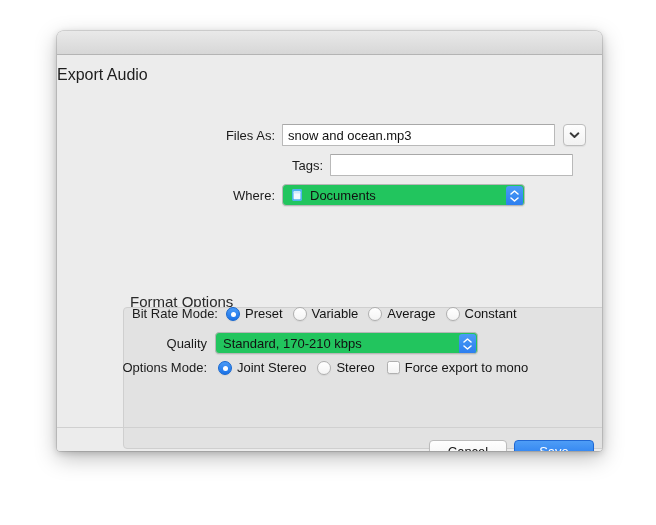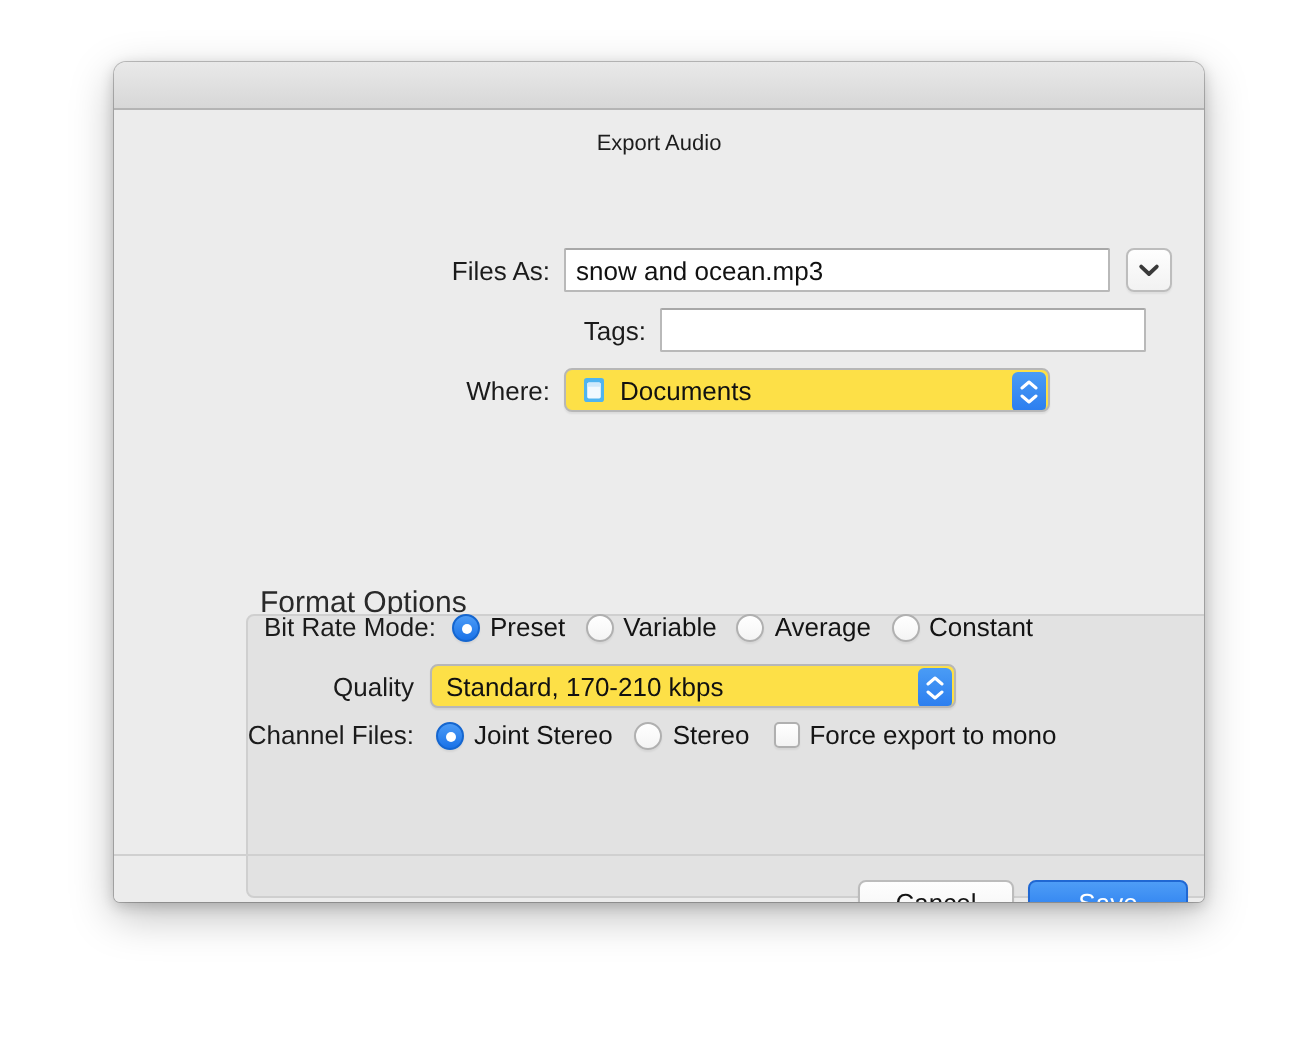--- a/index.html
+++ b/index.html
@@ -43,22 +43,21 @@
     height: 396px;
     background: #ececec;
   }
 
   
   .sheet-title {
     position: absolute;
     top: 11px;
     left: 0;
     width: 100%;
-    text-align: center;
-    font-size: 11px;
+    font-size: 16px;
     color: #1d1d1d;
   }
 
   
   .row { position: absolute; display: flex; align-items: center; }
   .lbl {
     font-size: 13px;
     color: #1b1b1b;
     text-align: right;
     white-space: nowrap;
@@ -94,21 +93,21 @@
     display: flex;
     align-items: center;
     justify-content: center;
   }
   .expand-btn svg { display:block; }
 
   
   .popup {
     box-sizing: border-box;
     height: 22px;
-    background: #fde047;
+    background: #22c55e;
     border: 1px solid #b7b7b7;
     border-radius: 4px;
     display: flex;
     align-items: center;
     position: relative;
     box-shadow: 0 1px 1px rgba(0,0,0,0.07);
     overflow: hidden;
   }
   .popup .ptext {
     font-size: 13px;
@@ -315,21 +314,21 @@
                 <path d="M1 4 L4.5 1 L8 4" fill="none" stroke="#fff" stroke-width="1.5" stroke-linecap="round" stroke-linejoin="round"></path>
               </svg>
             <svg width="9" height="5" viewBox="0 0 9 5" aria-hidden="true">
                 <path d="M1 1 L4.5 4 L8 1" fill="none" stroke="#fff" stroke-width="1.5" stroke-linecap="round" stroke-linejoin="round"></path>
               </svg>
           </span>
         </div>
       </div>
 
       <div class="row" style="left:0; top:305px; width:100%;">
-        <div class="lbl" style="width:150px;">Channel Files:</div>
+        <div class="lbl" style="width:150px;">Options Mode:</div>
         <div class="ctrl" style="margin-left:11px;">
           <span class="radio on"></span>
           <span class="ctrl-label">Joint Stereo</span>
         </div>
         <div class="ctrl" style="margin-left:11px;">
           <span class="radio"></span>
           <span class="ctrl-label">Stereo</span>
         </div>
         <div class="ctrl" style="margin-left:12px;">
           <span class="checkbox"></span>

